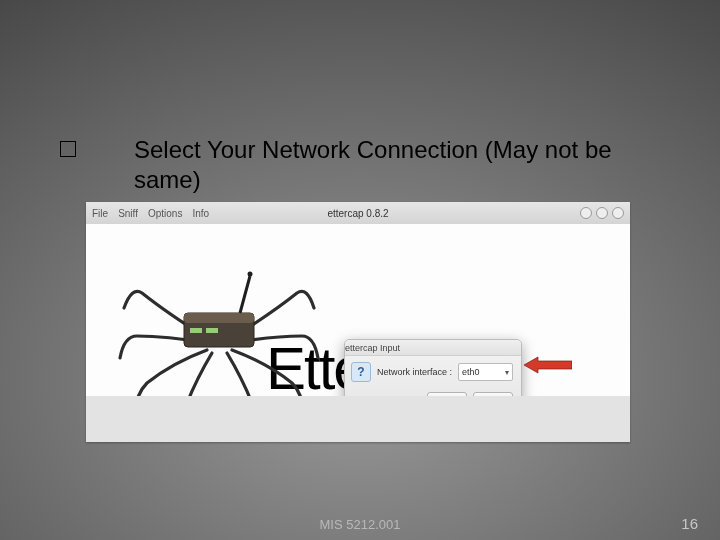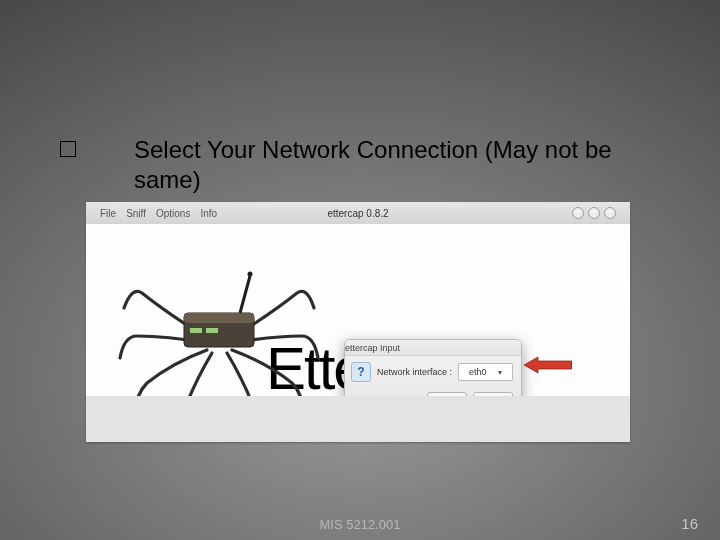--- a/index.html
+++ b/index.html
@@ -53,21 +53,21 @@
   .win-titlebar {
     position: absolute;
     top: 0; left: 0; right: 0;
     height: 22px;
     background: linear-gradient(#e6e6e6, #d4d4d4);
     border-bottom: 1px solid #bbb;
     font-size: 10px;
     color: #444;
     display: flex;
     align-items: center;
-    padding: 0 14px;
+    padding: 0 6px;
   }
   .win-menu {
     flex: 0 0 auto;
     display: flex;
     gap: 10px;
     color: #555;
   }
   .win-title-center {
     position: absolute;
     left: 50%;
@@ -161,21 +161,21 @@
   }
   .dlg-select {
     flex: 1 1 auto;
     height: 16px;
     background: #fff;
     border: 1px solid #bbb;
     border-radius: 2px;
     display: flex;
     align-items: center;
     justify-content: space-between;
-    padding: 0 10px;
+    padding: 0 3px;
     font-size: 9px;
     color: #333;
   }
   .dlg-select-arrow {
     font-size: 8px;
     color: #555;
   }
   .dlg-buttons {
     display: flex;
     justify-content: flex-end;

